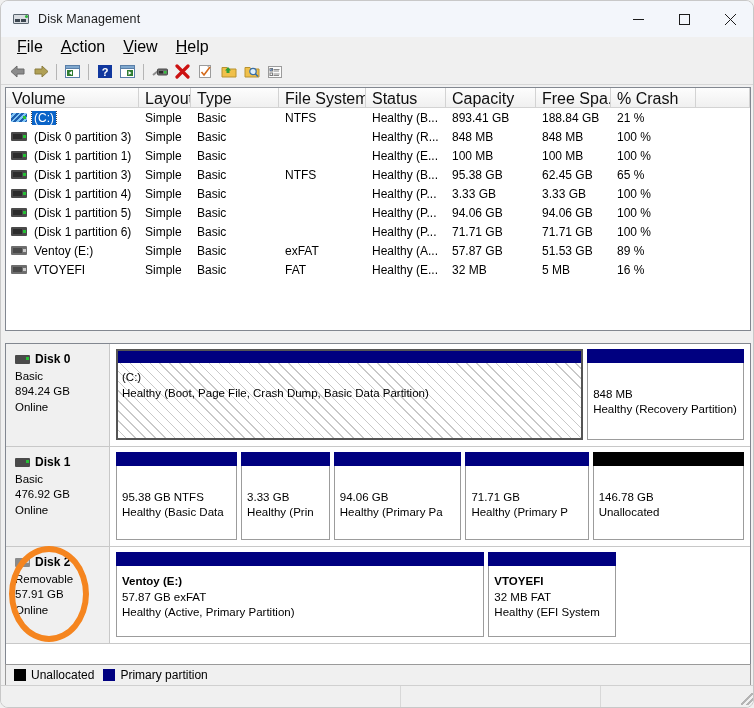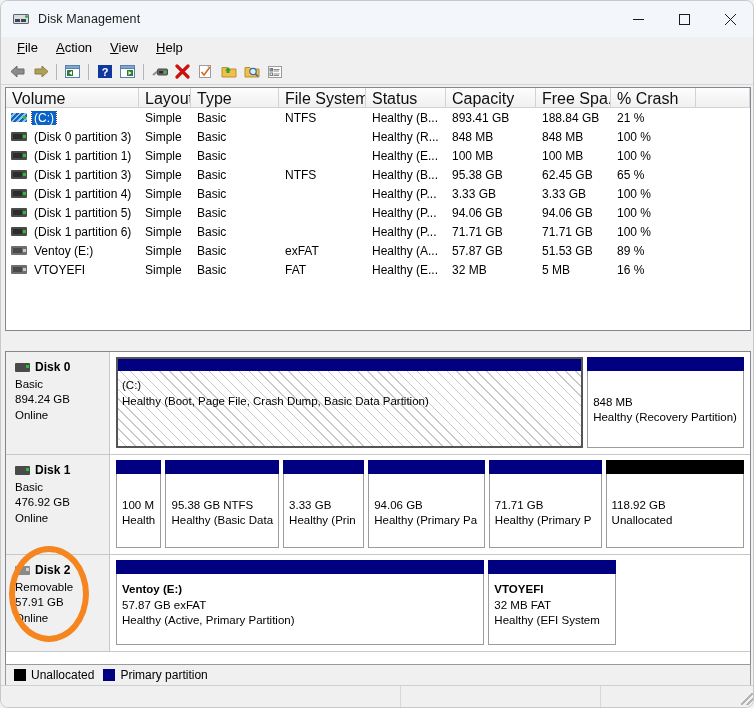--- a/index.html
+++ b/index.html
@@ -71,21 +71,21 @@
   
   .menubar {
     height: 22px;
     background: #f0f0f0;
     display: flex;
     align-items: center;
     padding-left: 7px;
     border-bottom: 1px solid #f0f0f0;
   }
   .menu-item {
-    font-size: 13px;
+    font-size: 16px;
     color: #000;
     padding: 2px 9px 3px 9px;
     line-height: 1;
   }
   .menu-item u { text-decoration: underline; }
 
   
   .toolbar {
     height: 26px;
     background: #f0f0f0;
@@ -153,21 +153,21 @@
     background: repeating-linear-gradient(-45deg,#1d5fb0 0 2px,#7fc4f5 2px 4px);
   }
   .vicon.hatched .face { background: transparent; }
   .vicon.plain .base { background:#6e6e6e; }
   .vicon.plain .face { background:#4a4a4a; }
   .vicon.plain .led { background:#c9c9c9; }
 
   
   .graphwrap {
     position: absolute;
-    left: 4px; top: 350px;
+    left: 4px; top: 342px;
     width: 746px; height: 336px;
     background: #fff;
     border: 1px solid #828790;
     overflow: hidden;
   }
   .diskrow {
     display: flex;
     border-bottom: 1px solid #c8c8c8;
     position: relative;
   }
@@ -593,28 +593,20 @@
               <span class="l"></span>
             </span>
             <span>Disk 1</span>
           </div>
           <div>Basic</div>
           <div>476.92 GB</div>
           <div>Online</div>
         </div>
         <div class="diskbars">
           <div class="parts">
-            <div class="part" style="flex: 46 0 0px;">
-              <div class="hdr"></div>
-              <div class="bdy">
-                <div class="l1">&nbsp;</div>
-                <div class="l2">100 M</div>
-                <div class="l3">Health</div>
-              </div>
-            </div>
             <div class="part" style="flex: 112 0 0px;">
               <div class="hdr"></div>
               <div class="bdy">
                 <div class="l1">&nbsp;</div>
                 <div class="l2">95.38 GB NTFS</div>
                 <div class="l3">Healthy (Basic Data</div>
               </div>
             </div>
             <div class="part" style="flex: 82 0 0px;">
               <div class="hdr"></div>
@@ -637,21 +629,21 @@
               <div class="bdy">
                 <div class="l1">&nbsp;</div>
                 <div class="l2">71.71 GB</div>
                 <div class="l3">Healthy (Primary P</div>
               </div>
             </div>
             <div class="part" style="flex: 140 0 0px;">
               <div class="hdr unalloc"></div>
               <div class="bdy">
                 <div class="l1">&nbsp;</div>
-                <div class="l2">118.92 GB</div>
+                <div class="l2">146.78 GB</div>
                 <div class="l3">Unallocated</div>
               </div>
             </div>
           </div>
         </div>
       </div>
       <div class="diskrow" style="height: 97px;">
         <div class="diskinfo">
           <div class="dtitle">
             <span class="dicon removable">

